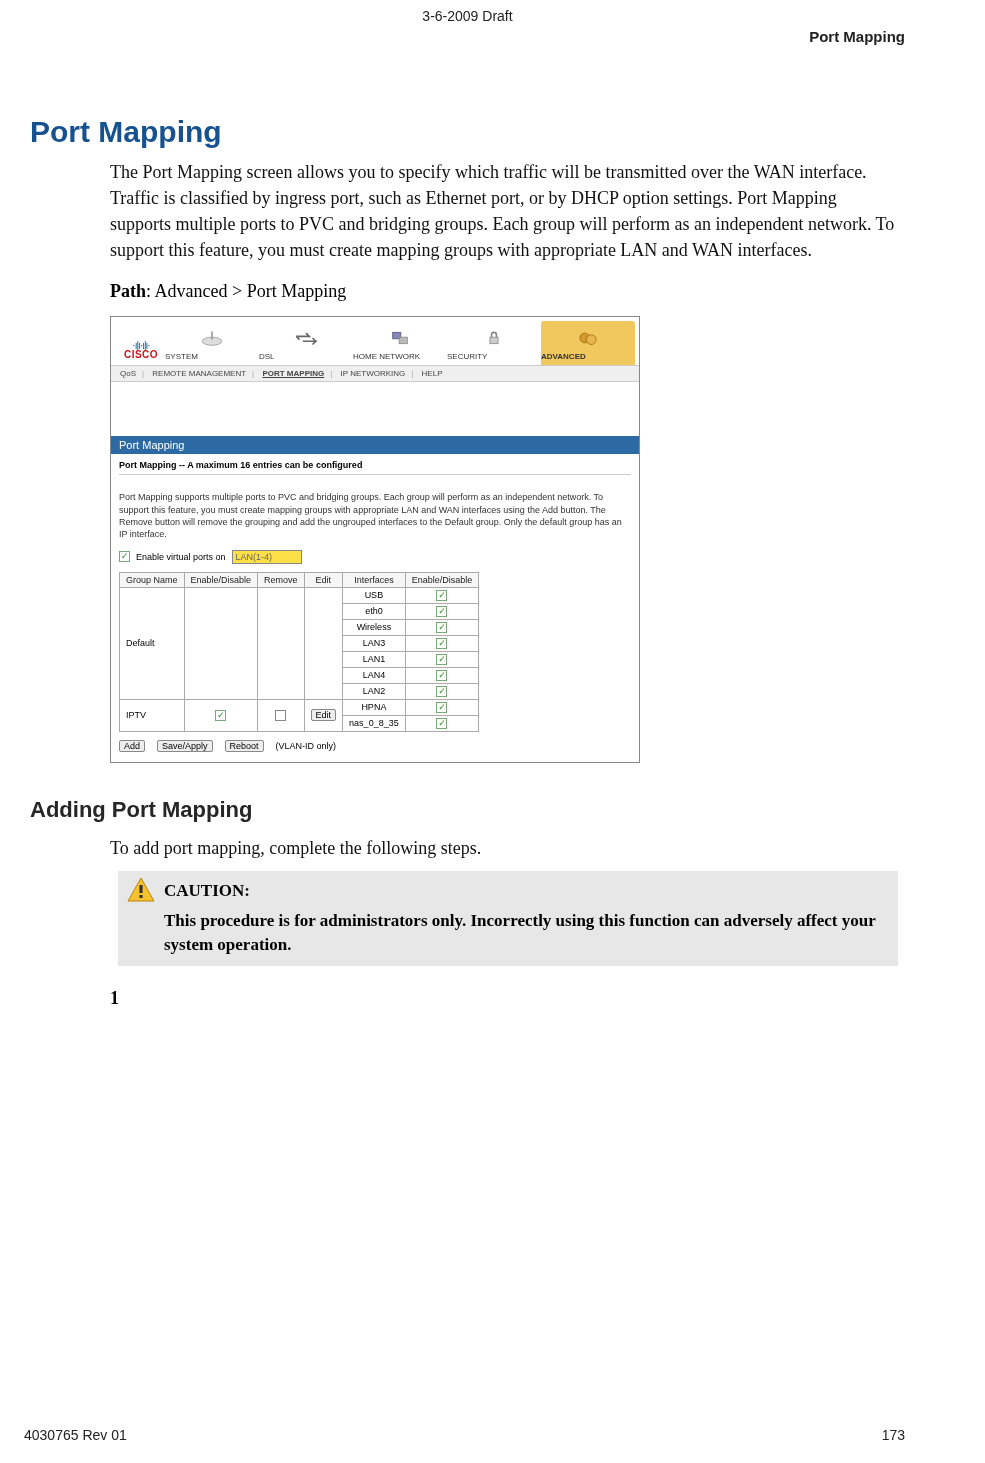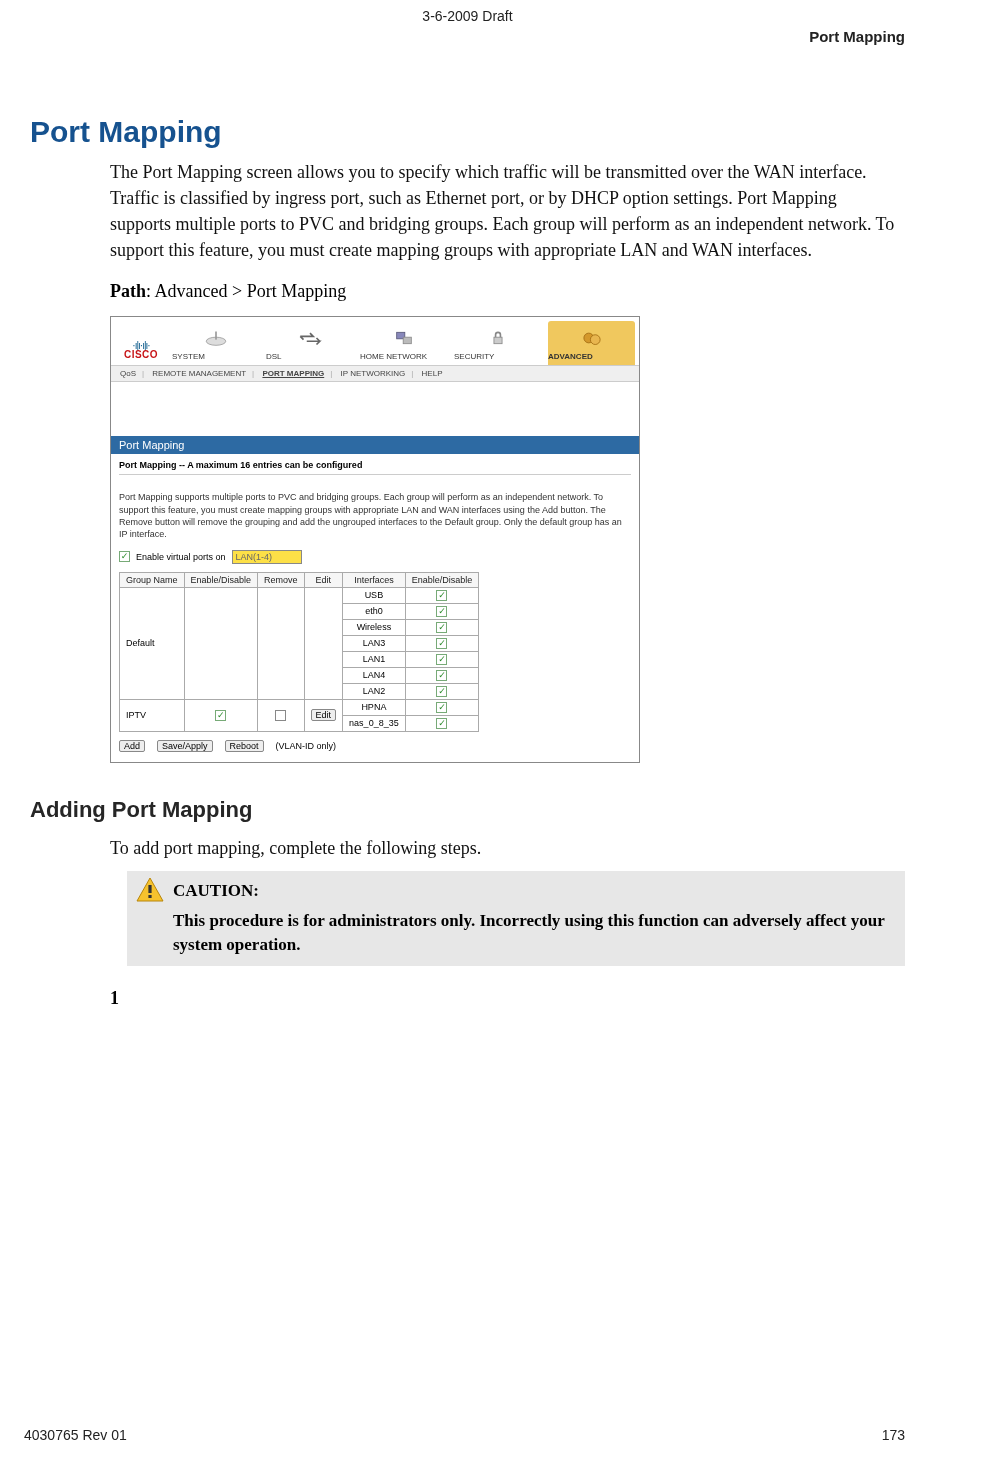--- a/index.html
+++ b/index.html
@@ -51,21 +51,21 @@
     border: 1px solid #888;
     background: #fff;
     font-family: Arial, sans-serif;
     font-size: 11px;
     margin-bottom: 34px;
   }
   .top-nav {
     display: flex;
     align-items: flex-end;
     padding: 4px 4px 0 6px;
-    gap: 7px;
+    gap: 0;
   }
   .logo { width: 48px; height: 28px; display: flex; flex-direction: column; align-items: center; justify-content: center; }
   .logo-bars { color: #0a5a8a; font-size: 10px; letter-spacing: -1px; line-height: 6px; }
   .logo-text { color: #c71518; font-weight: bold; font-size: 10px; letter-spacing: 0.5px; }
   .nav-item {
     flex: 1;
     text-align: left;
     font-size: 8px;
     color: #333;
     padding-bottom: 4px;
@@ -161,21 +161,21 @@
     font-family: Arial, sans-serif;
     font-size: 22px;
     font-weight: bold;
     color: #262626;
     margin: 0 0 12px -80px;
   }
   .caution-box {
     display: flex;
     background: #e7e7e7;
     max-width: 780px;
-    margin: 10px 0 22px 17px;
+    margin: 10px 0 22px 8px;
   }
   .caution-icon-cell {
     width: 46px;
     display: flex;
     align-items: flex-start;
     justify-content: center;
     padding-top: 6px;
   }
   .caution-text {
     flex: 1;

